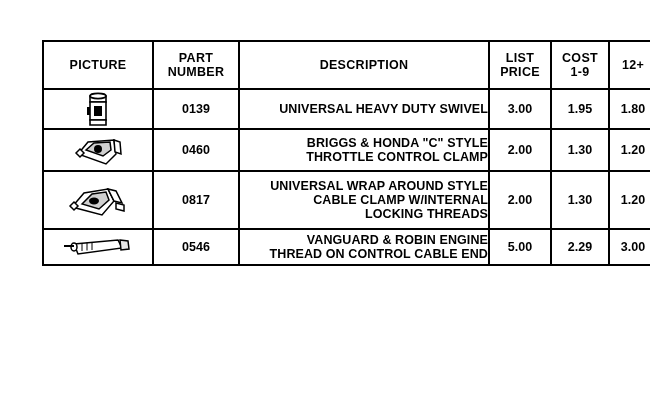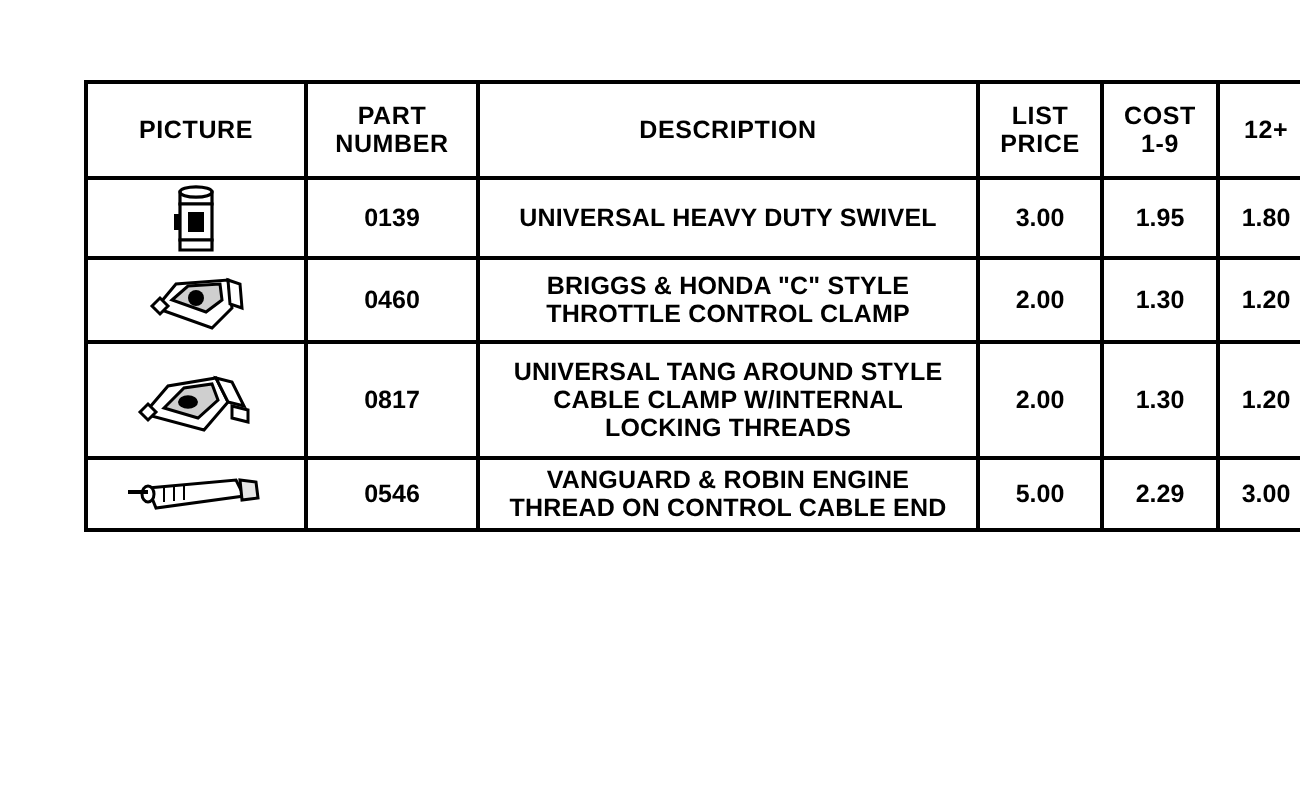--- a/index.html
+++ b/index.html
@@ -55,21 +55,21 @@
     line-height: 1.15;
   }
   tbody tr { height: 34px; }
   tbody tr.tall { height: 58px; }
 
   .desc {
     padding: 3px 6px;
     font-size: 12.5px;
     letter-spacing: 0.1px;
   }
-  .desc .line { display: block; }
+  .desc .line { display: block; text-align: right; }
   .num { font-size: 13px; }
 
   
   .pic-cell {
     padding: 2px 0;
   }
   .pic-wrap {
     display: flex;
     align-items: center;
     justify-content: center;
@@ -171,21 +171,21 @@
                 <ellipse cx="34" cy="24" rx="5" ry="3.4" fill="#000" stroke="none"></ellipse>
                 <path d="M48 12 l8 2 l6 12 l-8 -2 z" fill="#fff"></path>
                 <path d="M56 26 l8 2 l0 6 l-8 -2 z" fill="#fff"></path>
                 <path d="M10 29 l4 -4 l4 4 l-4 4 z" fill="#fff"></path>
               </g>
             </svg>
           </div>
         </td>
         <td class="num">0817</td>
         <td class="desc">
-          <span class="line">UNIVERSAL TANG AROUND STYLE</span>
+          <span class="line">UNIVERSAL WRAP AROUND STYLE</span>
           <span class="line">CABLE CLAMP W/INTERNAL</span>
           <span class="line">LOCKING THREADS</span>
         </td>
         <td class="num">2.00</td>
         <td class="num">1.30</td>
         <td class="num">1.20</td>
       </tr>
 
       <tr>
         <td class="pic-cell">

